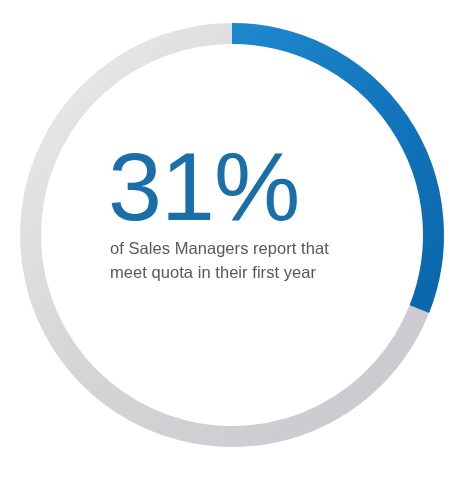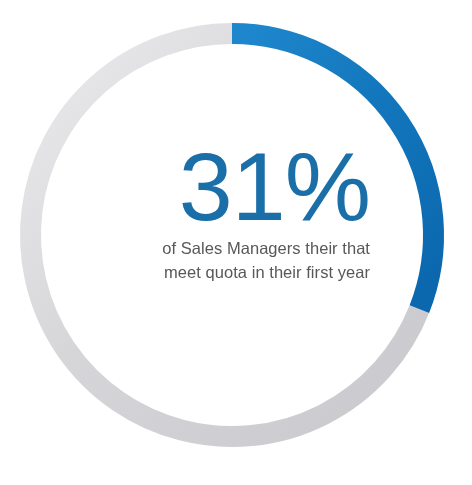--- a/index.html
+++ b/index.html
@@ -28,24 +28,24 @@
     left: 0;
     top: 0;
     width: 472px;
     height: 485px;
     display: block;
   }
 
   
   #callout {
     position: absolute;
-    left: 120px;
+    left: 108px;
     top: 142px;
     width: 250px;
-    text-align: right;
+    text-align: left;
   }
 
   #stat-value {
     font-family: "Liberation Sans", sans-serif;
     font-size: 97px;
     line-height: 0.92;
     font-weight: 300;
     letter-spacing: -1px;
     color: #1b6fa8;
     margin: 0;
@@ -89,18 +89,18 @@
     </defs>
 
     <path d="M 419.35 309.18 A 201.5 201.5 0 1 1 232.00 33.50" fill="none" stroke="url(#grad-track)" stroke-width="21" stroke-linecap="butt"></path>
 
     <path d="M 232.00 33.50 A 201.5 201.5 0 0 1 419.35 309.18" fill="none" stroke="url(#grad-value)" stroke-width="21" stroke-linecap="butt"></path>
   </svg>
 
   <div id="callout">
     <span id="stat-value" style="color: rgb(27, 111, 168);">31%</span>
     <p id="stat-description" style="color: rgb(88, 88, 90);">
-      <span class="desc-line">of Sales Managers their that</span>
+      <span class="desc-line">of Sales Managers report that</span>
       <span class="desc-line">meet quota in their first year</span>
     </p>
   </div>
 
 </div>
 
 </body></html>

